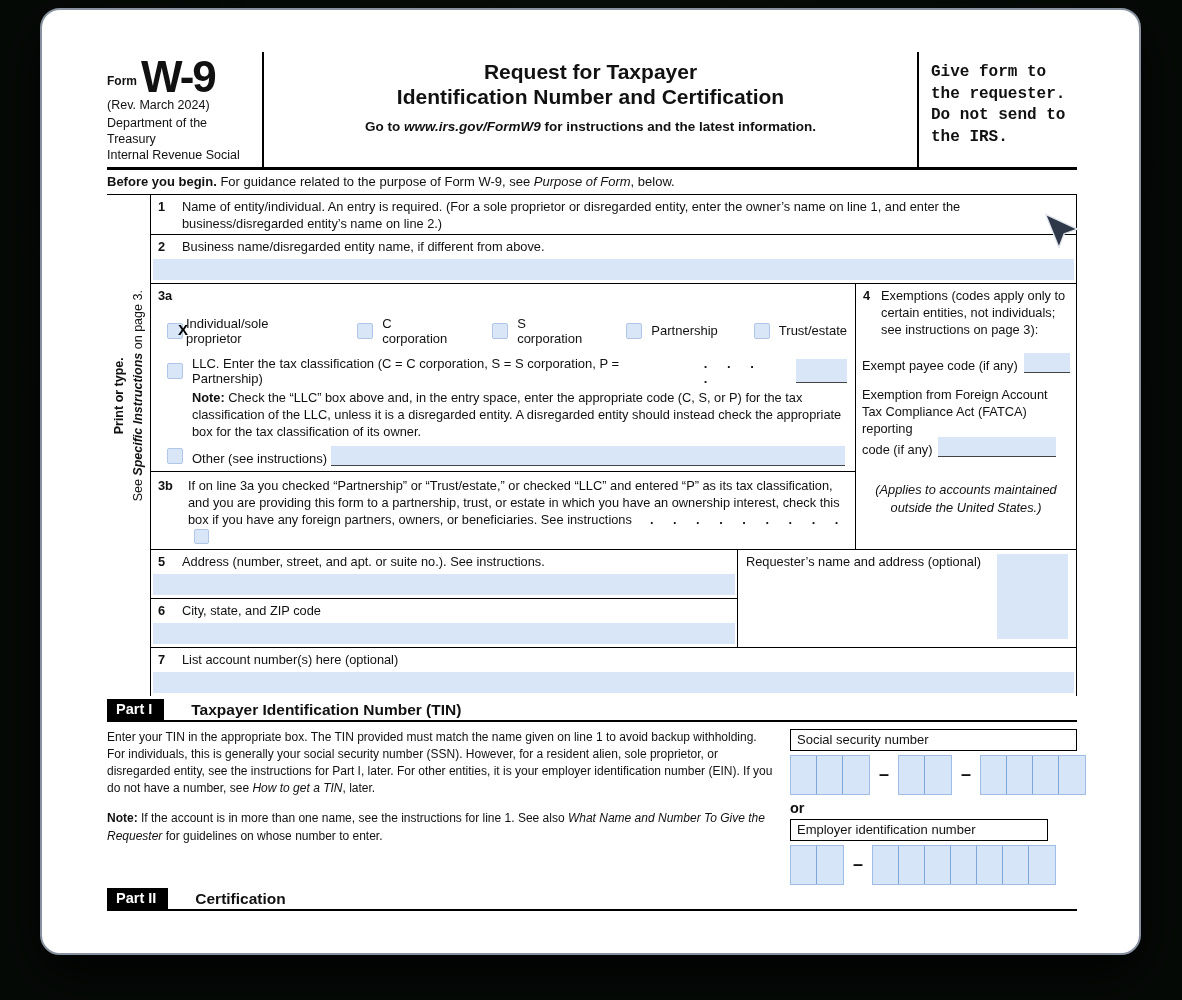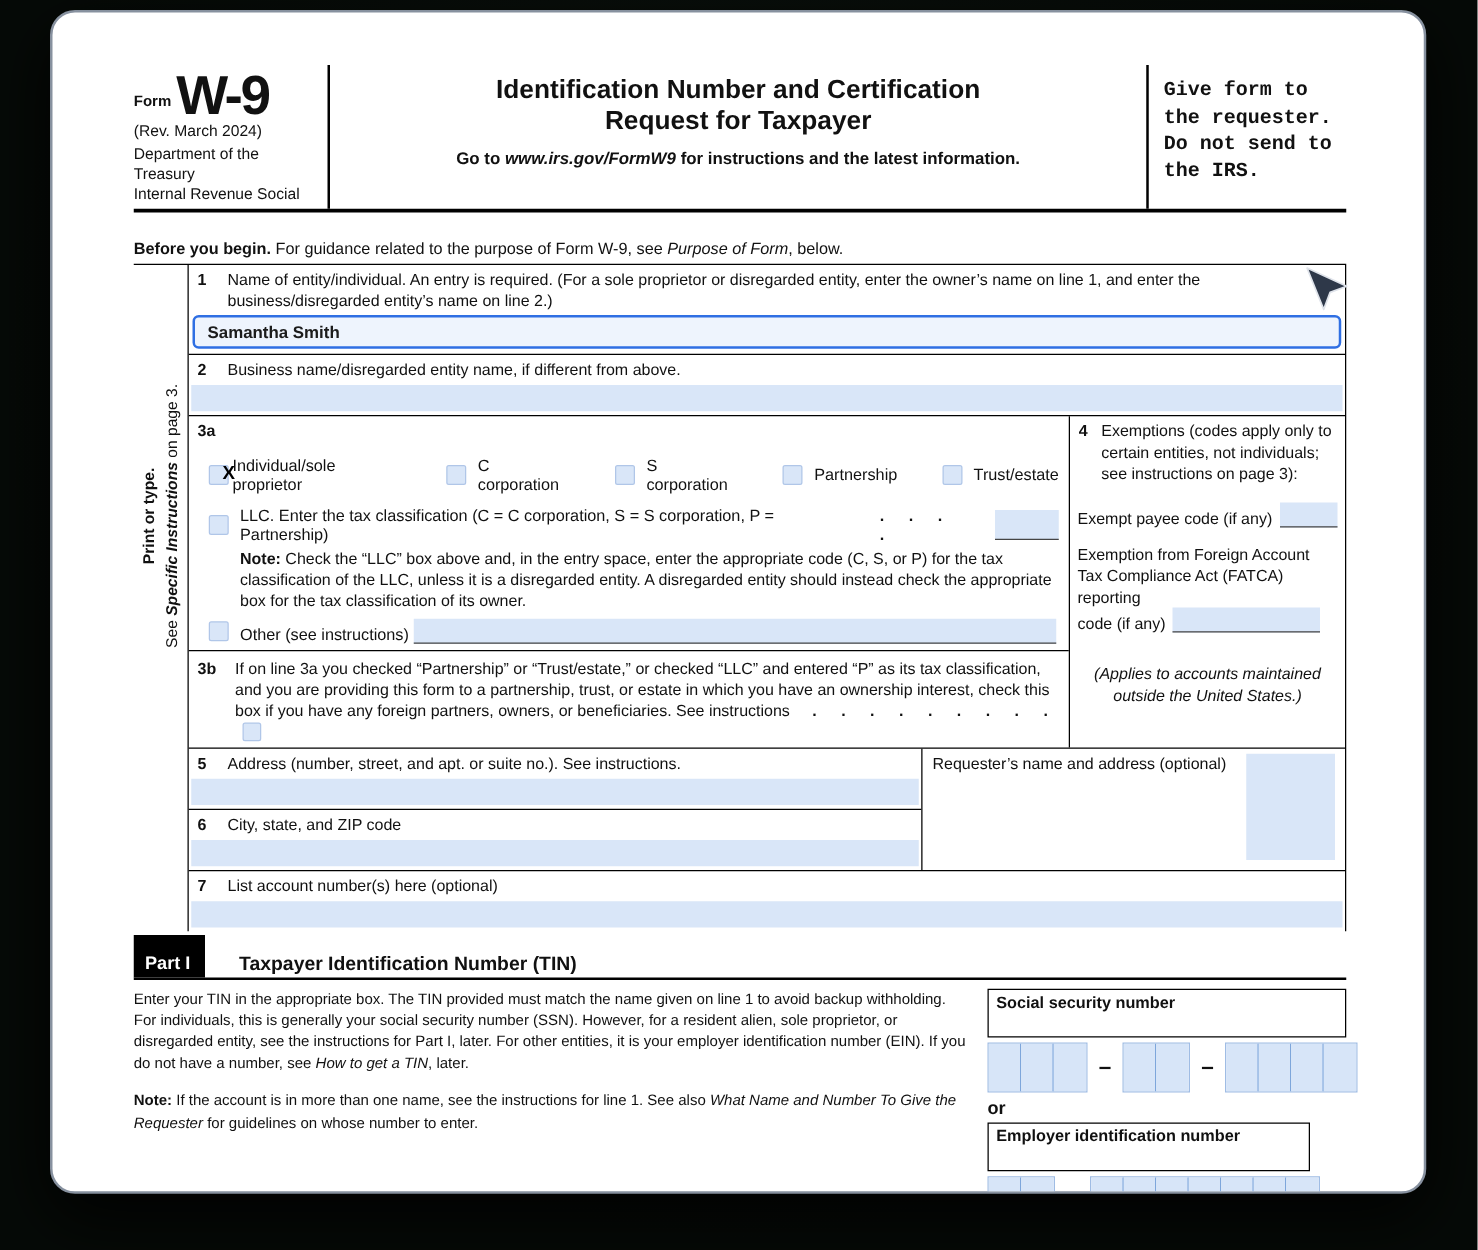--- a/index.html
+++ b/index.html
@@ -25,21 +25,21 @@
   .w9 { font-size:44px; font-weight:bold; letter-spacing:-2px; line-height:0.85; margin-left:4px; }
   .rev { font-size:12.5px; margin-top:3px; }
   .dept { font-size:12.5px; margin-top:4px; line-height:1.25; }
   .hdr-center { flex:1; border-left:2px solid #000; border-right:2px solid #000; text-align:center; padding:8px 8px 4px; }
   .title { font-size:21px; font-weight:bold; line-height:1.18; }
   .subtitle { font-size:13.5px; font-weight:bold; margin-top:9px; }
   .subtitle .it { font-style:italic; }
   .hdr-right { width:158px; padding:10px 0 0 12px; font-size:16px; font-weight:bold; line-height:1.35;font-family:Liberation Mono, monospace; }
 
   
-  .before { font-size:13px; padding:21px 0 5px; border-bottom:1.5px solid #000; }
+  .before { font-size:13px; padding:4px 0 5px; border-bottom:1.5px solid #000; }
   .before b { font-weight:bold; }
   .before .it { font-style:italic; }
 
   
   .table { display:flex; }
   .side { width:43px; position:relative; }
   .side-inner { position:absolute; top:0; left:0; width:43px; height:400px;
     display:flex; align-items:center; justify-content:center; }
   .side-rot { transform:rotate(-90deg); white-space:nowrap; text-align:center;
     font-size:12.5px; line-height:1.5; }
@@ -90,29 +90,29 @@
 
   .row56 { display:flex; border-bottom:1.5px solid #000; }
   .row56-left { flex:1; border-right:1.5px solid #000; }
   .row5 { border-bottom:1.5px solid #000; }
   .req-col { width:338px; display:flex; flex-direction:row; }
   .req-label { font-size:12.8px; padding:4px 8px 2px 8px; }
   .req-box { background:#d9e6f8; margin:4px 8px 8px; flex:1; }
 
   
   .part-hdr { display:flex; align-items:flex-end; border-bottom:2.5px solid #000; margin-top:3px; }
-  .part-badge { background:#000; color:#fff; font-weight:bold; font-size:14.5px; padding:15px 12px 3px 9px; }
+  .part-badge { background:#000; color:#fff; font-weight:bold; font-size:14.5px; padding:2px 12px 3px 9px; }
   .part-title { font-weight:bold; font-size:15.5px; margin-left:27px; padding-bottom:1px; }
 
   .p1-body { display:flex; margin-top:7px; }
   .p1-text { flex:1; font-size:12px; line-height:1.43; padding-right:16px; }
   .p1-text .it { font-style:italic; }
   .p1-note { margin-top:13px; }
   .tin { width:287px; }
-  .tin-label-box { border:1.5px solid #000; font-weight:bold; font-size:13px; padding:2px 6px 20px; }
+  .tin-label-box { border:1.5px solid #000; font-weight:normal; font-size:13px; padding:2px 6px 3px; }
   .tin-label-box.ein { width:258px; }
   .cellrow { display:flex; align-items:center; margin-top:4px; }
   .cellgroup { display:flex; border:1px solid #9fbce4; }
   .cell { width:26px; height:38px; background:#d7e5f8; border-right:1px solid #7ea6db; }
   .cell:last-child { border-right:none; }
   .dash { font-weight:bold; font-size:18px; padding:0 9px; }
   .or { font-weight:bold; font-size:14.5px; margin:5px 0 3px; }
 
   
   .cursor { position:absolute; left:1000px; top:203px; width:38px; height:38px; z-index:9; }
@@ -130,22 +130,22 @@
           <span class="w9">W-9</span>
         </div>
         <div class="rev">(Rev. March 2024)</div>
         <div class="dept">
           <div>Department of the Treasury</div>
           <div>Internal Revenue Social</div>
         </div>
       </div>
       <div class="hdr-center">
         <div class="title">
+          <div>Request for Taxpayer</div>
           <div>Identification Number and Certification</div>
-          <div>Request for Taxpayer</div>
         </div>
         <div class="subtitle"><span>Go to </span><span class="it">www.irs.gov/FormW9</span><span> for instructions and the latest information.</span></div>
       </div>
       <div class="hdr-right">Give form to the requester. Do not send to the IRS.</div>
     </div>
 
     <div class="before"><b>Before you begin.</b><span> For guidance related to the purpose of Form W-9, see </span><span class="it">Purpose of Form</span><span>, below.</span></div>
 
     <div class="table">
       <div class="side">
@@ -156,21 +156,20 @@
           </div>
         </div>
       </div>
       <div class="rows">
 
         <div class="rowline">
           <div class="lbl-row">
             <span class="num">1</span>
             <span>Name of entity/individual. An entry is required. (For a sole proprietor or disregarded entity, enter the owner’s name on line 1, and enter the business/disregarded entity’s name on line 2.)</span>
           </div>
-          <div class="field-active">Samantha Smith</div>
         </div>
 
         <div class="rowline">
           <div class="lbl-row">
             <span class="num">2</span>
             <span>Business name/disregarded entity name, if different from above.</span>
           </div>
           <div class="bluebar"></div>
         </div>
 

